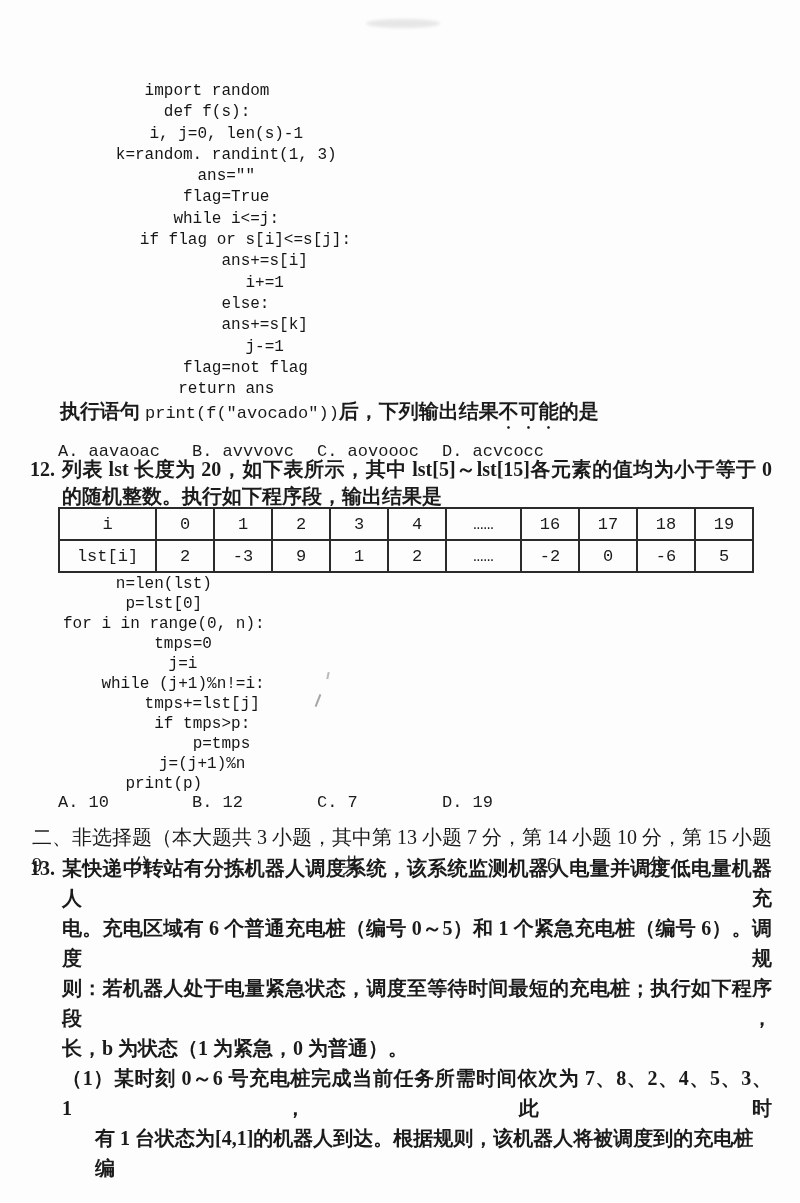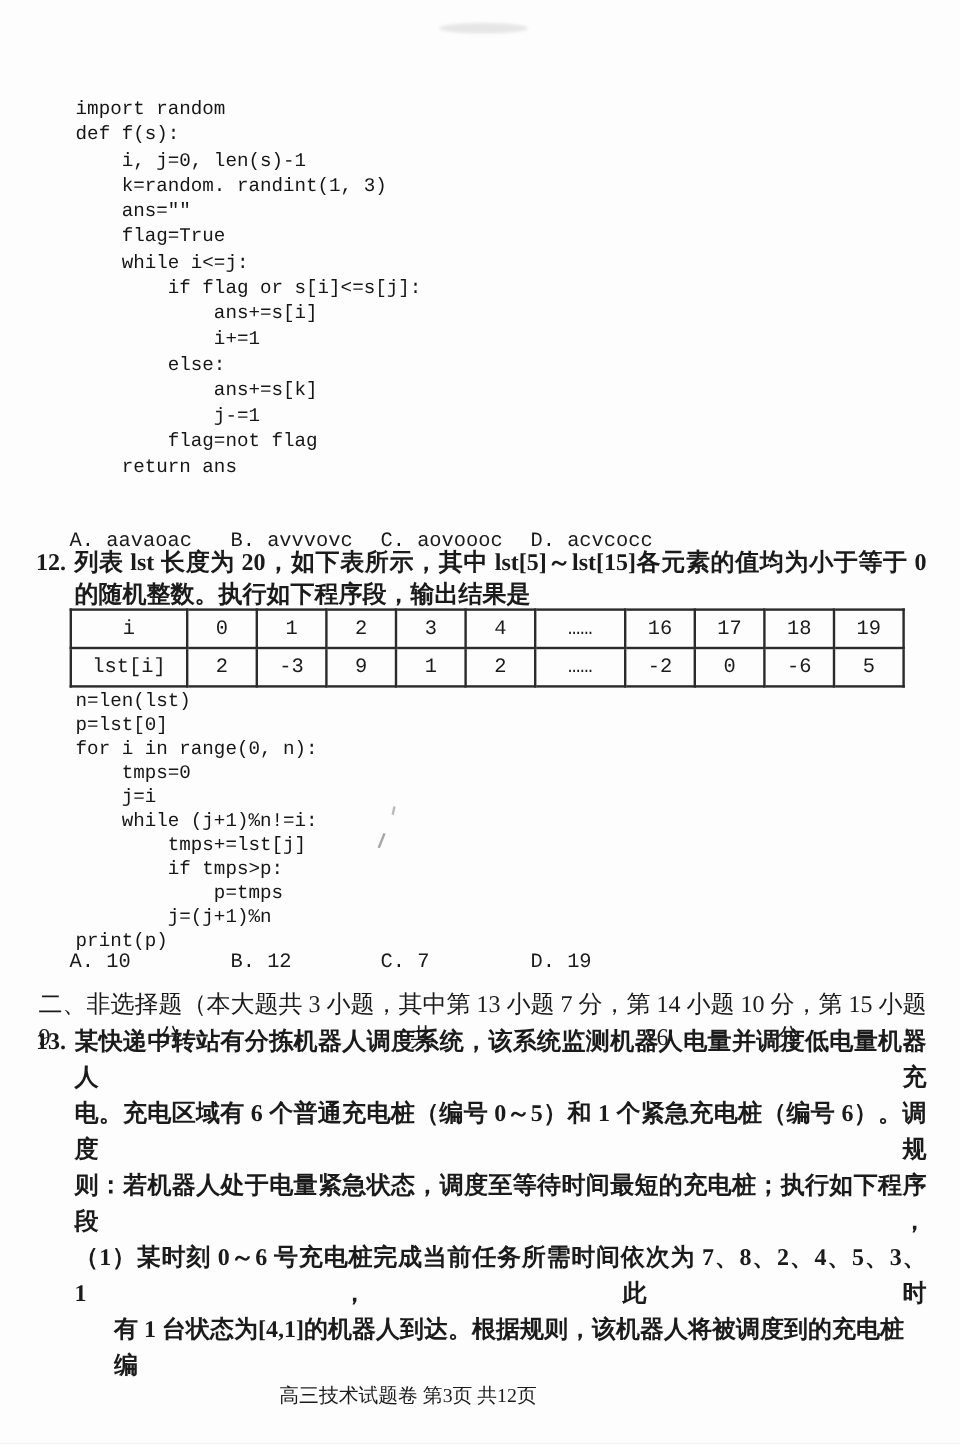--- a/index.html
+++ b/index.html
@@ -20,20 +20,21 @@
   .just{text-align:justify;text-align-last:justify;}
   .m{
     font-family:"Liberation Mono","DejaVu Sans Mono",monospace;
     font-weight:400;font-size:17px;
   }
   pre.code{
     margin:0;
     font-family:"Liberation Mono","DejaVu Sans Mono",monospace;
     font-size:16px;line-height:21.3px;
     color:#161616;
+    text-align:center;
   }
   pre.code2{line-height:20px;}
   .opts{display:flex;font-family:"Liberation Mono","DejaVu Sans Mono",monospace;font-size:17px;}
   .opts span:nth-child(1){width:134px;}
   .opts span:nth-child(2){width:125px;}
   .opts span:nth-child(3){width:125px;}
   .emph{
     -webkit-text-emphasis:filled dot;
     -webkit-text-emphasis-position:under right;
     text-emphasis:filled dot;
@@ -87,20 +88,21 @@
     while i&lt;=j:
         if flag or s[i]&lt;=s[j]:
             ans+=s[i]
             i+=1
         else:
             ans+=s[k]
             j-=1
         flag=not flag
     return ans</pre>
 
+  <div class="abs cn" style="top:398px;left:60px;"><span>执行语句 </span><span class="m">print(f(″avocado″))</span><span>后，下列输出结果</span><span class="emph">不可能</span><span>的是</span></div>
 
   <div class="abs opts" style="top:442px;left:58px;width:712px;">
     <span>A. aavaoac</span>
     <span>B. avvvovc</span>
     <span>C. aovoooc</span>
     <span>D. acvcocc</span>
   </div>
 
   <div class="abs cn qrow" style="top:456px;left:30px;width:742px;">
     <span class="qnum">12.</span>
@@ -172,22 +174,22 @@
   </div>
 
   <div class="abs sec2 just" style="top:823px;left:32px;width:740px;"><span>二、非选择题</span><span>（本大题共 3 小题，其中第 13 小题 7 分，第 14 小题 10 分，第 15 小题 9 分，共 26 分）</span></div>
 
   <div class="abs cn qrow" style="top:853px;left:30px;width:742px;line-height:30px;">
     <span class="qnum">13.</span>
     <div class="qbody">
       <div class="just">某快递中转站有分拣机器人调度系统，该系统监测机器人电量并调度低电量机器人充</div>
       <div class="just">电。充电区域有 6 个普通充电桩（编号 0～5）和 1 个紧急充电桩（编号 6）。调度规</div>
       <div class="just">则：若机器人处于电量紧急状态，调度至等待时间最短的充电桩；执行如下程序段，</div>
+      <div>长，b 为状态（1 为紧急，0 为普通）。</div>
 
       <div class="just">（1）某时刻 0～6 号充电桩完成当前任务所需时间依次为 7、8、2、4、5、3、1，此时</div>
       <div class="sub">有 1 台状态为[4,1]的机器人到达。根据规则，该机器人将被调度到的充电桩编</div>
 
     </div>
   </div>
 
-  <div class="abs footer" style="top:1152px;left:0;width:680px;text-align:center;">高三技术试题卷 第3页 共12页</div>
 
 </div>
 
 </body></html>

